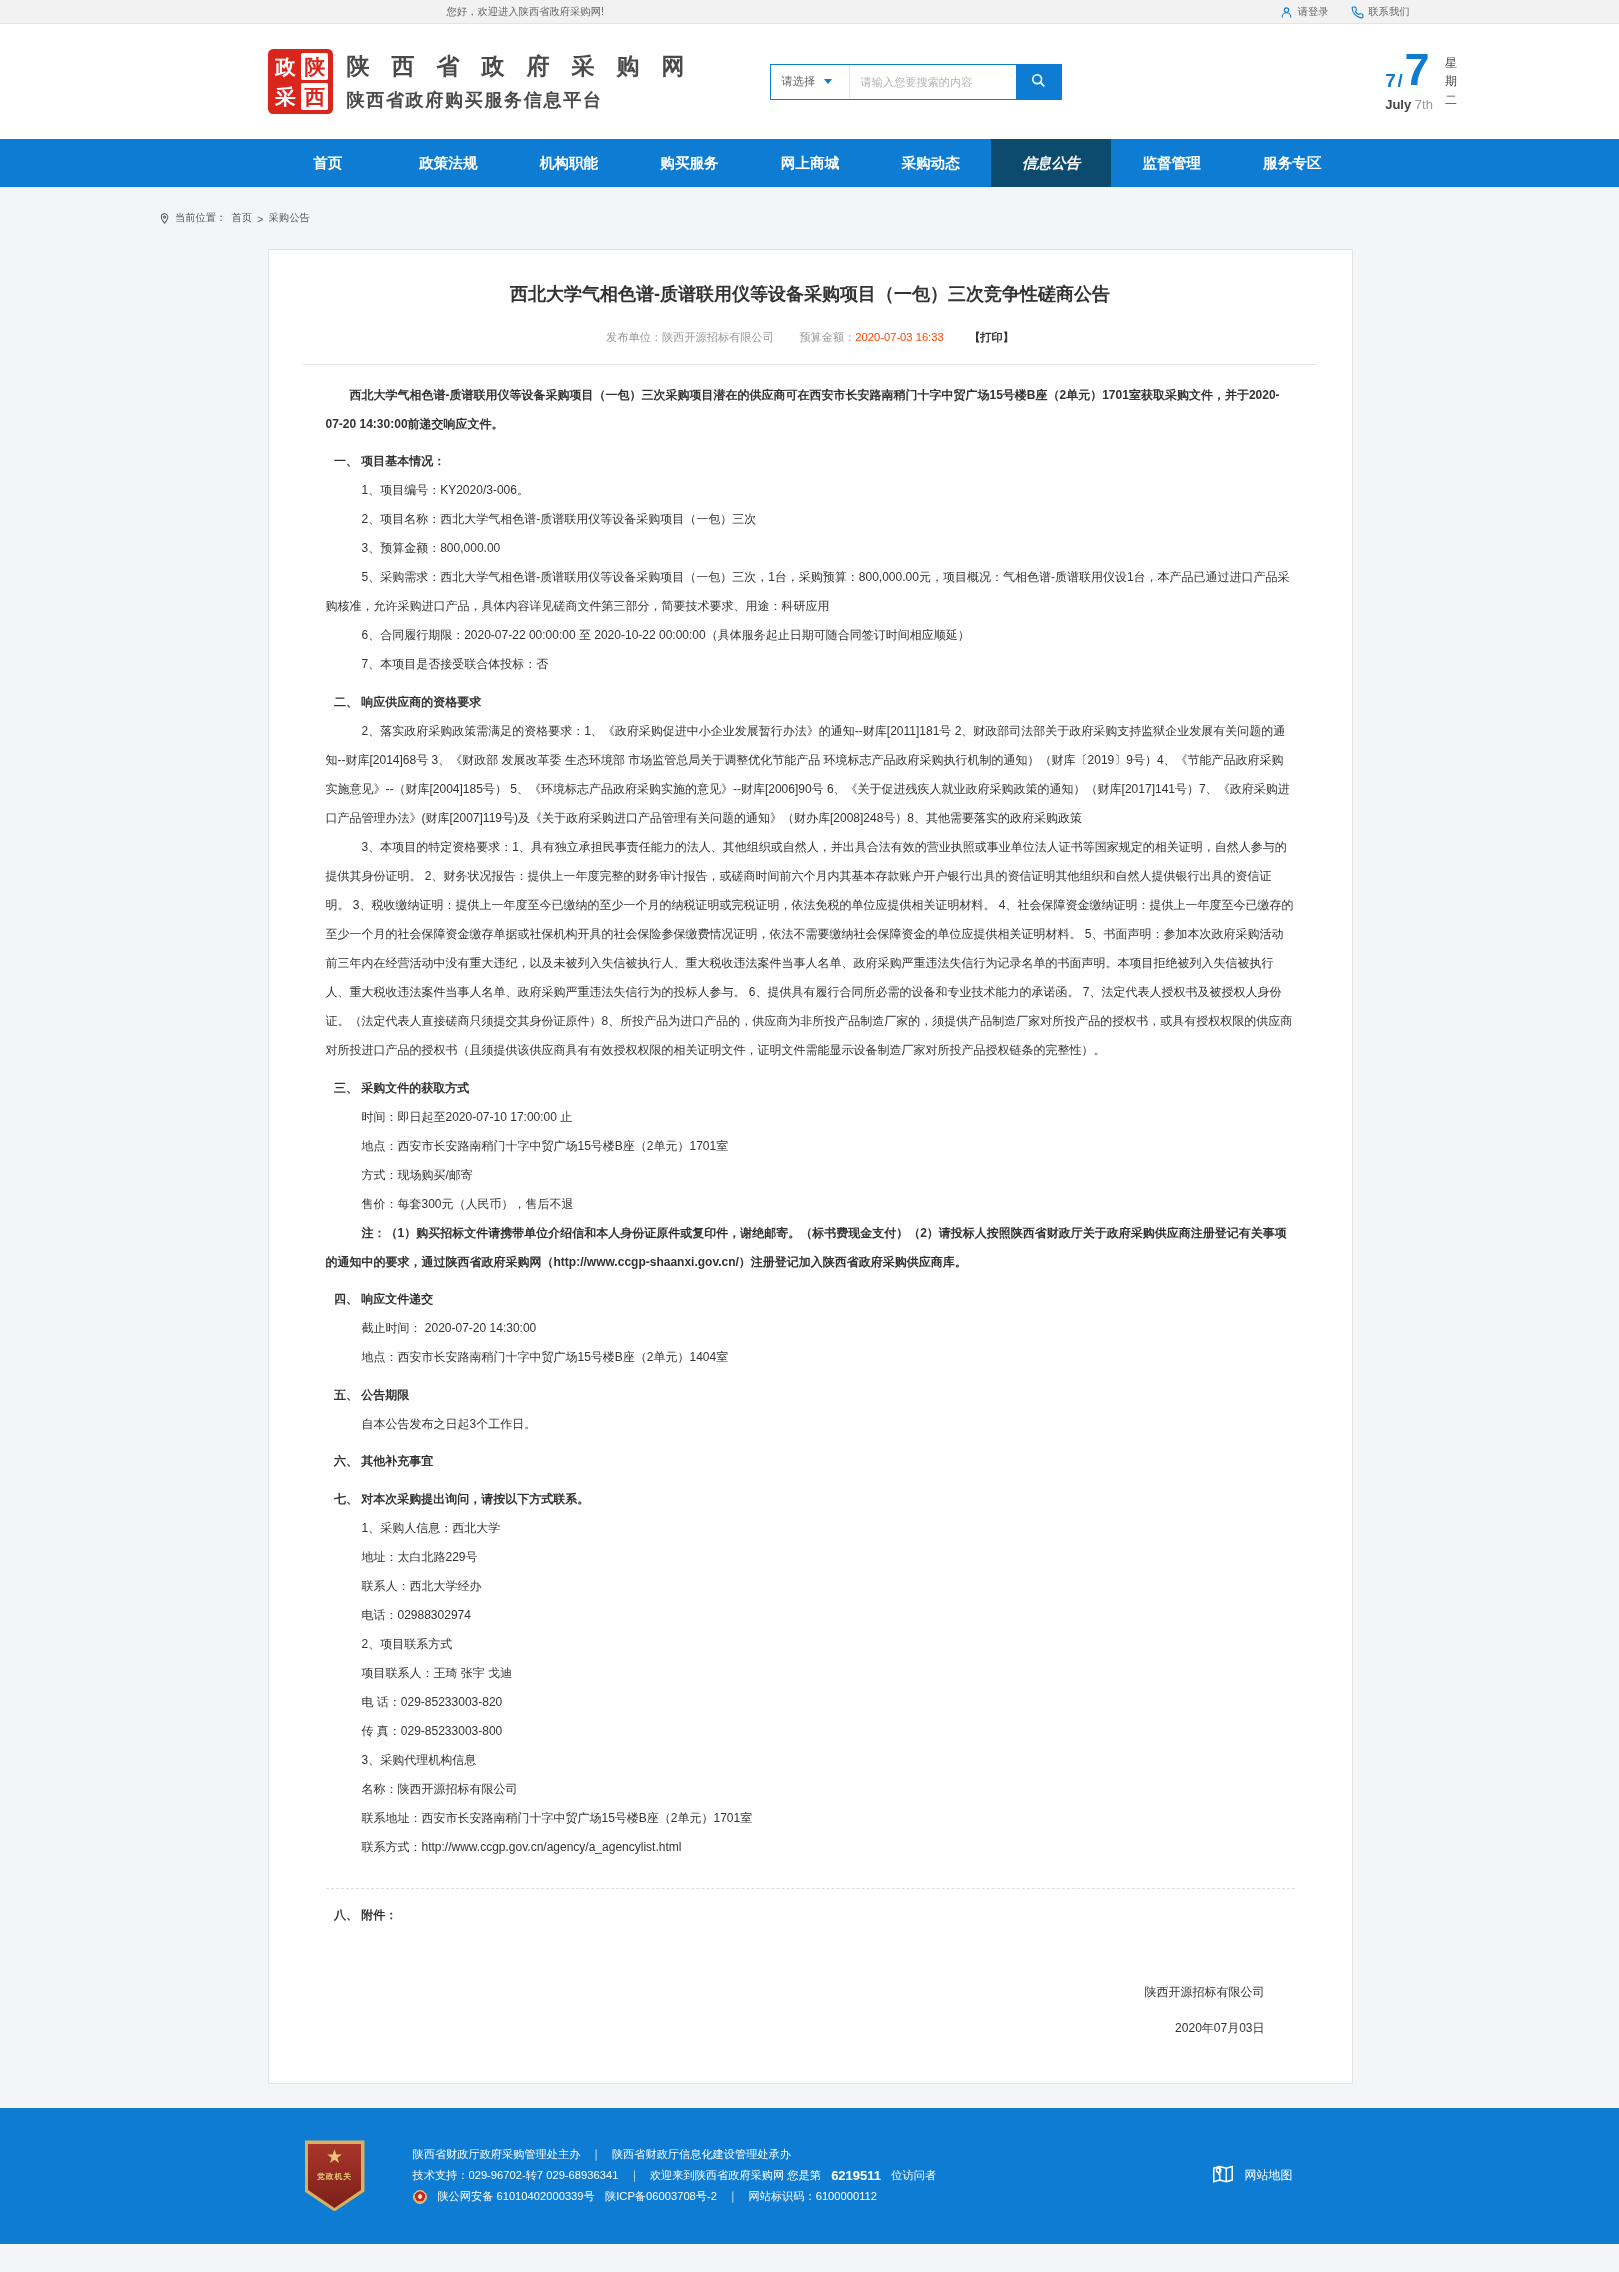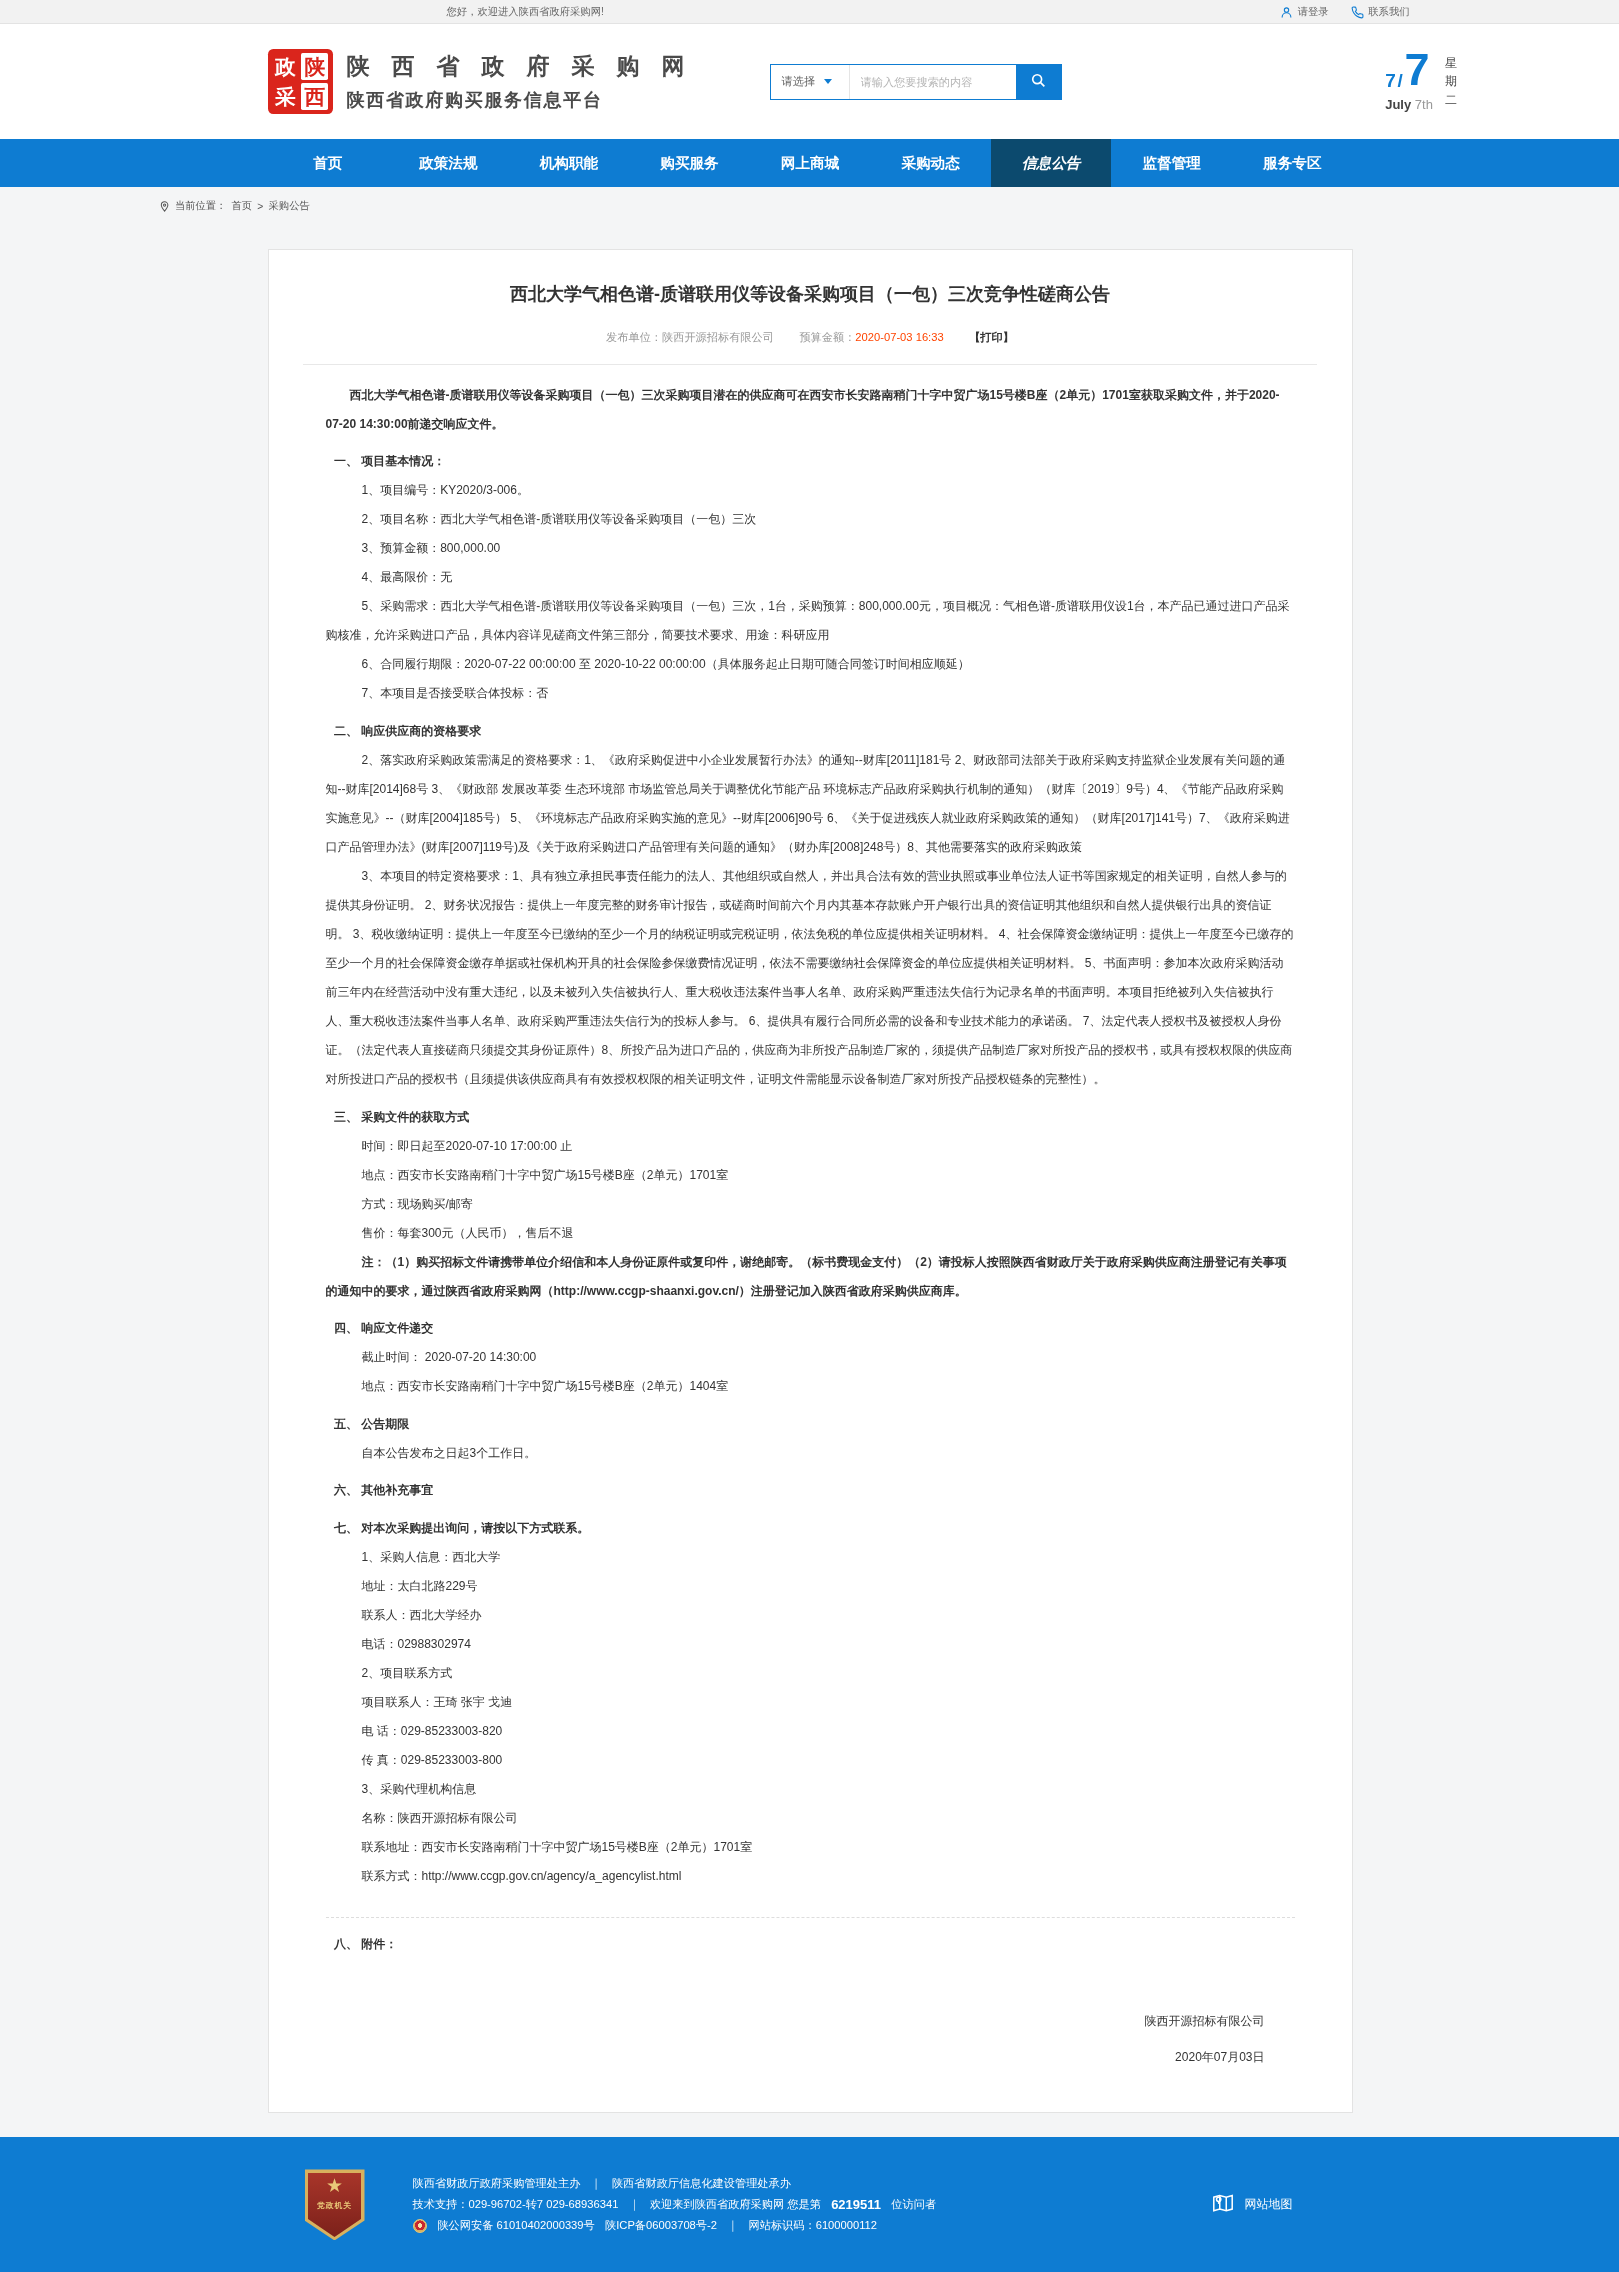--- a/index.html
+++ b/index.html
@@ -42,21 +42,21 @@
   .d-day { color:#999; }
   .weekday { width:1.1em; font-size:12px; color:#444; line-height:1.55; word-break:break-all; }
 
   
   .nav { background:#0e7cd2; height:48px; }
   .nav-inner { width:1085px; margin:0 auto; display:flex; }
   .nav-item { width:121px; height:48px; line-height:48px; text-align:center; color:#fff; font-size:14.6px; font-weight:bold; cursor:pointer; }
   .nav-item.active { background:#0c4a6e;font-style:italic; }
 
   
-  .breadcrumb { height:38px; display:flex; align-items:center; gap:5.2px; font-size:10.3px; color:#555; }
+  .breadcrumb { height:38px; display:flex; align-items:flex-end; gap:5.2px; font-size:10.3px; color:#555; }
   .breadcrumb svg { display:block; }
   .crumb-link { cursor:pointer; }
 
   
   .main-area { padding:24px 0 24px; }
   .card { width:1085px; margin:0 auto; background:#fff; border:0.9px solid #e3e3e3; padding:31px 57px 40px; }
   .art-title { text-align:center; font-size:18px; font-weight:bold; color:#333; line-height:1.5; }
   .art-meta { text-align:center; margin-top:22.4px; font-size:11.2px; color:#999; }
   .art-meta .gap { display:inline-block; width:22.4px; }
   .meta-time { color:#ff4400; }
@@ -197,21 +197,20 @@
       <span>预算金额：</span><span class="meta-time">2020-07-03 16:33</span><span class="gap"></span>
       <span class="print-btn">【打印】</span>
     </div>
     <hr class="meta-divider">
     <div>
         <div class="pg intro">西北大学气相色谱-质谱联用仪等设备采购项目（一包）三次采购项目潜在的供应商可在西安市长安路南稍门十字中贸广场15号楼B座（2单元）1701室获取采购文件，并于2020-07-20 14:30:00前递交响应文件。</div>
         <div class="pg sec">一、 项目基本情况：</div>
         <div class="pg item">1、项目编号：KY2020/3-006。</div>
         <div class="pg item">2、项目名称：西北大学气相色谱-质谱联用仪等设备采购项目（一包）三次</div>
         <div class="pg item">3、预算金额：800,000.00</div>
-        <div class="pg item">4、最高限价：无</div>
         <div class="pg item">5、采购需求：西北大学气相色谱-质谱联用仪等设备采购项目（一包）三次，1台，采购预算：800,000.00元，项目概况：气相色谱-质谱联用仪设1台，本产品已通过进口产品采购核准，允许采购进口产品，具体内容详见磋商文件第三部分，简要技术要求、用途：科研应用</div>
         <div class="pg item">6、合同履行期限：2020-07-22 00:00:00 至 2020-10-22 00:00:00（具体服务起止日期可随合同签订时间相应顺延）</div>
         <div class="pg item">7、本项目是否接受联合体投标：否</div>
         <div class="pg sec">二、 响应供应商的资格要求</div>
         <div class="pg item">2、落实政府采购政策需满足的资格要求：1、《政府采购促进中小企业发展暂行办法》的通知--财库[2011]181号 2、财政部司法部关于政府采购支持监狱企业发展有关问题的通知--财库[2014]68号 3、《财政部 发展改革委 生态环境部 市场监管总局关于调整优化节能产品 环境标志产品政府采购执行机制的通知）（财库〔2019〕9号）4、《节能产品政府采购实施意见》--（财库[2004]185号） 5、《环境标志产品政府采购实施的意见》--财库[2006]90号 6、《关于促进残疾人就业政府采购政策的通知）（财库[2017]141号）7、《政府采购进口产品管理办法》(财库[2007]119号)及《关于政府采购进口产品管理有关问题的通知》（财办库[2008]248号）8、其他需要落实的政府采购政策</div>
         <div class="pg item">3、本项目的特定资格要求：1、具有独立承担民事责任能力的法人、其他组织或自然人，并出具合法有效的营业执照或事业单位法人证书等国家规定的相关证明，自然人参与的提供其身份证明。 2、财务状况报告：提供上一年度完整的财务审计报告，或磋商时间前六个月内其基本存款账户开户银行出具的资信证明其他组织和自然人提供银行出具的资信证明。 3、税收缴纳证明：提供上一年度至今已缴纳的至少一个月的纳税证明或完税证明，依法免税的单位应提供相关证明材料。 4、社会保障资金缴纳证明：提供上一年度至今已缴存的至少一个月的社会保障资金缴存单据或社保机构开具的社会保险参保缴费情况证明，依法不需要缴纳社会保障资金的单位应提供相关证明材料。 5、书面声明：参加本次政府采购活动前三年内在经营活动中没有重大违纪，以及未被列入失信被执行人、重大税收违法案件当事人名单、政府采购严重违法失信行为记录名单的书面声明。本项目拒绝被列入失信被执行人、重大税收违法案件当事人名单、政府采购严重违法失信行为的投标人参与。 6、提供具有履行合同所必需的设备和专业技术能力的承诺函。 7、法定代表人授权书及被授权人身份证。（法定代表人直接磋商只须提交其身份证原件）8、所投产品为进口产品的，供应商为非所投产品制造厂家的，须提供产品制造厂家对所投产品的授权书，或具有授权权限的供应商对所投进口产品的授权书（且须提供该供应商具有有效授权权限的相关证明文件，证明文件需能显示设备制造厂家对所投产品授权链条的完整性）。</div>
         <div class="pg sec">三、 采购文件的获取方式</div>
         <div class="pg item">时间：即日起至2020-07-10 17:00:00 止</div>
         <div class="pg item">地点：西安市长安路南稍门十字中贸广场15号楼B座（2单元）1701室</div>
         <div class="pg item">方式：现场购买/邮寄</div>

